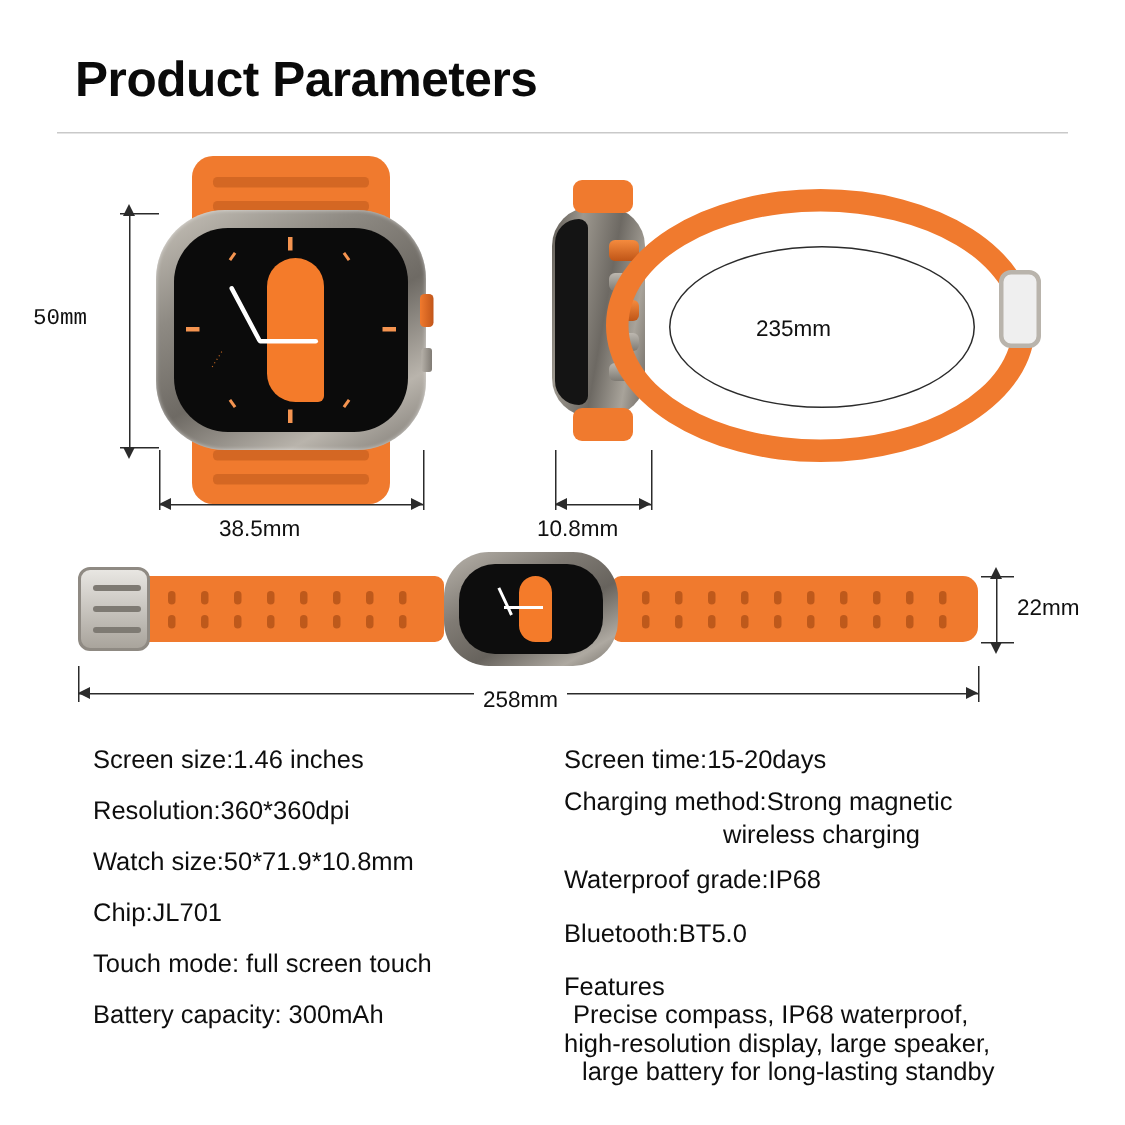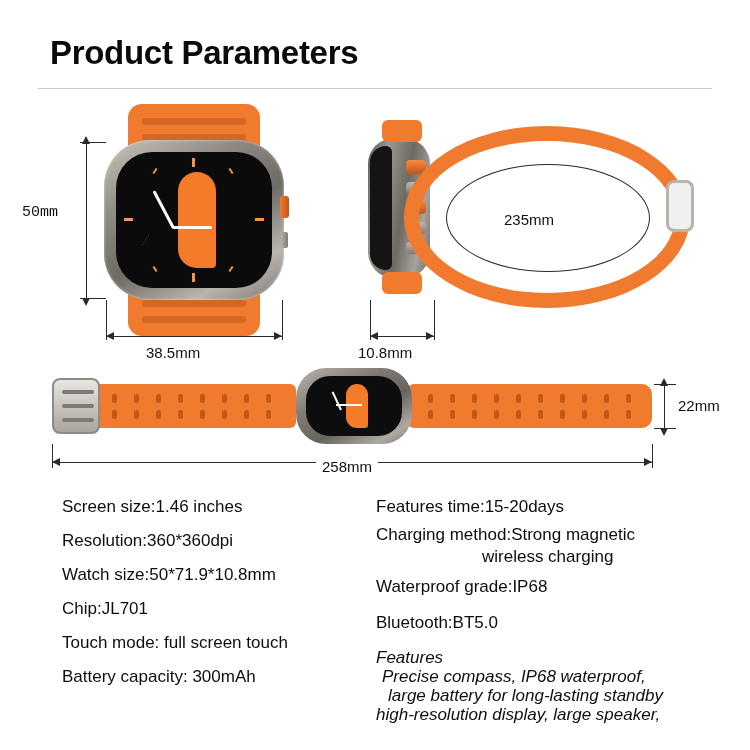--- a/index.html
+++ b/index.html
@@ -402,21 +402,20 @@
     white-space: normal;
   }
   .spec-sub {
     display: block;
     padding-left: 106px;
     white-space: nowrap;
   }
   .feature-block {
     line-height: 19px;
     margin-top: 8px;
-    font-style: italic;
   }
   .feature-block .fl {
     display: block;
     white-space: nowrap;
   }
   .feature-block .fl.ind {
     padding-left: 6px;
   }
   .feature-block .fl.ind2 {
     padding-left: 12px;
@@ -578,29 +577,29 @@
     <div class="spec-col spec-left">
       <div class="spec-item">Screen size:1.46 inches</div>
       <div class="spec-item">Resolution:360*360dpi</div>
       <div class="spec-item">Watch size:50*71.9*10.8mm</div>
       <div class="spec-item">Chip:JL701</div>
       <div class="spec-item">Touch mode: full screen touch</div>
       <div class="spec-item">Battery capacity: 300mAh</div>
     </div>
 
     <div class="spec-col spec-right">
-      <div class="spec-item">Features time:15-20days</div>
+      <div class="spec-item">Screen time:15-20days</div>
       <div class="spec-item indent2">
         <span>Charging method:Strong magnetic</span>
         <span class="spec-sub">wireless charging</span>
       </div>
       <div class="spec-item" style="line-height:38px;">Waterproof grade:IP68</div>
       <div class="spec-item">Bluetooth:BT5.0</div>
       <div class="feature-block">
         <span class="fl">Features</span>
         <span class="fl ind">Precise compass, IP68 waterproof,</span>
+        <span class="fl">high-resolution display, large speaker,</span>
         <span class="fl ind2">large battery for long-lasting standby</span>
-        <span class="fl">high-resolution display, large speaker,</span>
       </div>
     </div>
   </div>
 
 </div>
 
 </body></html>

